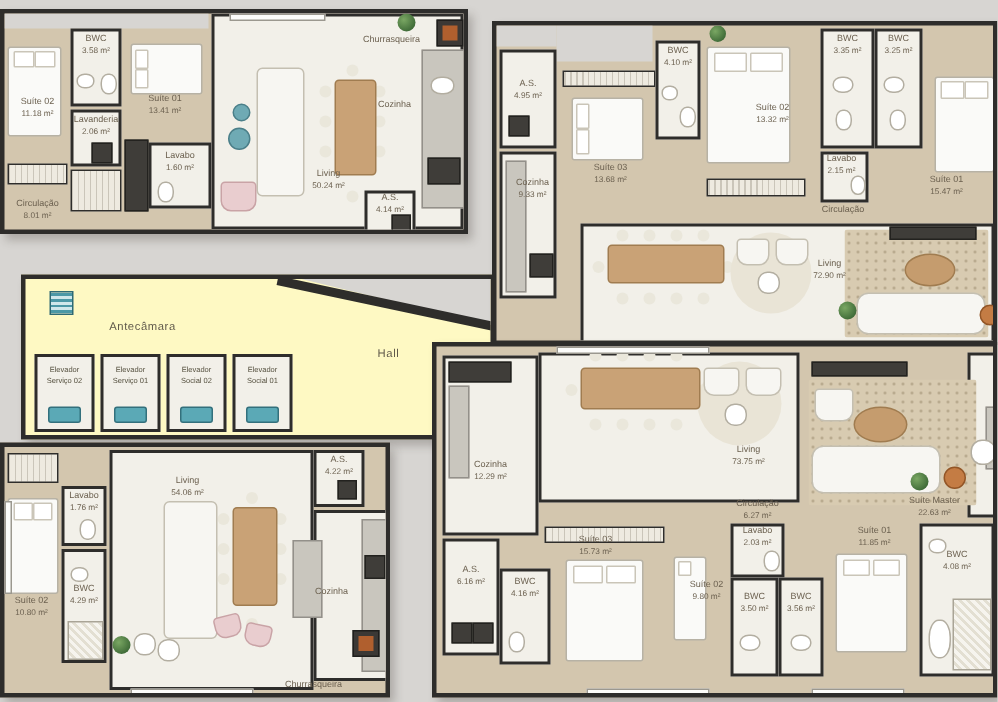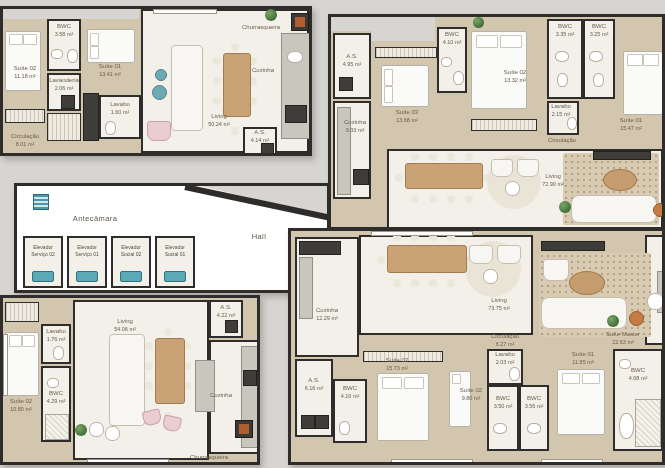--- a/index.html
+++ b/index.html
@@ -121,21 +121,21 @@
     <div class="lb" style="left:260px;top:48px"><span class="one">Cozinha</span></div>
     <div class="room white" style="left:240px;top:118px;width:34px;height:30px"></div>
     <i class="appl" style="left:258px;top:134px;width:11px;height:11px"></i>
     <div class="lb" style="left:257px;top:120px">
         <span class="rn">A.S.</span>
         <span class="ra">4.14 m²</span>
       </div>
     <i class="plant" style="left:262px;top:0;width:12px;height:12px"></i>
   </div>
 
-  <div class="apt" style="left:14px;top:183px;width:316px;height:110px;background:#ffffff">
+  <div class="apt" style="left:14px;top:183px;width:316px;height:110px;background:#fef9c3">
     <i class="mask" style="left:184px;top:0;width:132px;height:32px;clip-path:polygon(0 0,100% 0,100% 100%)"></i>
     <i class="wallbar" style="left:168px;top:-2px;width:152px;height:6px;transform:rotate(12deg);transform-origin:left center"></i>
     <i class="stairs" style="left:16px;top:8px;width:14px;height:14px"></i>
     <div class="lb" style="left:78px;top:20px"><span class="big">Antecâmara</span></div>
     <div class="lb" style="left:242px;top:38px"><span class="big">Hall</span></div>
     <div class="room white" style="left:6px;top:50px;width:40px;height:52px">
         <div class="elb">Elevador Serviço 02</div>
         <i class="car"></i>
       </div>
     <div class="room white" style="left:50px;top:50px;width:40px;height:52px">

